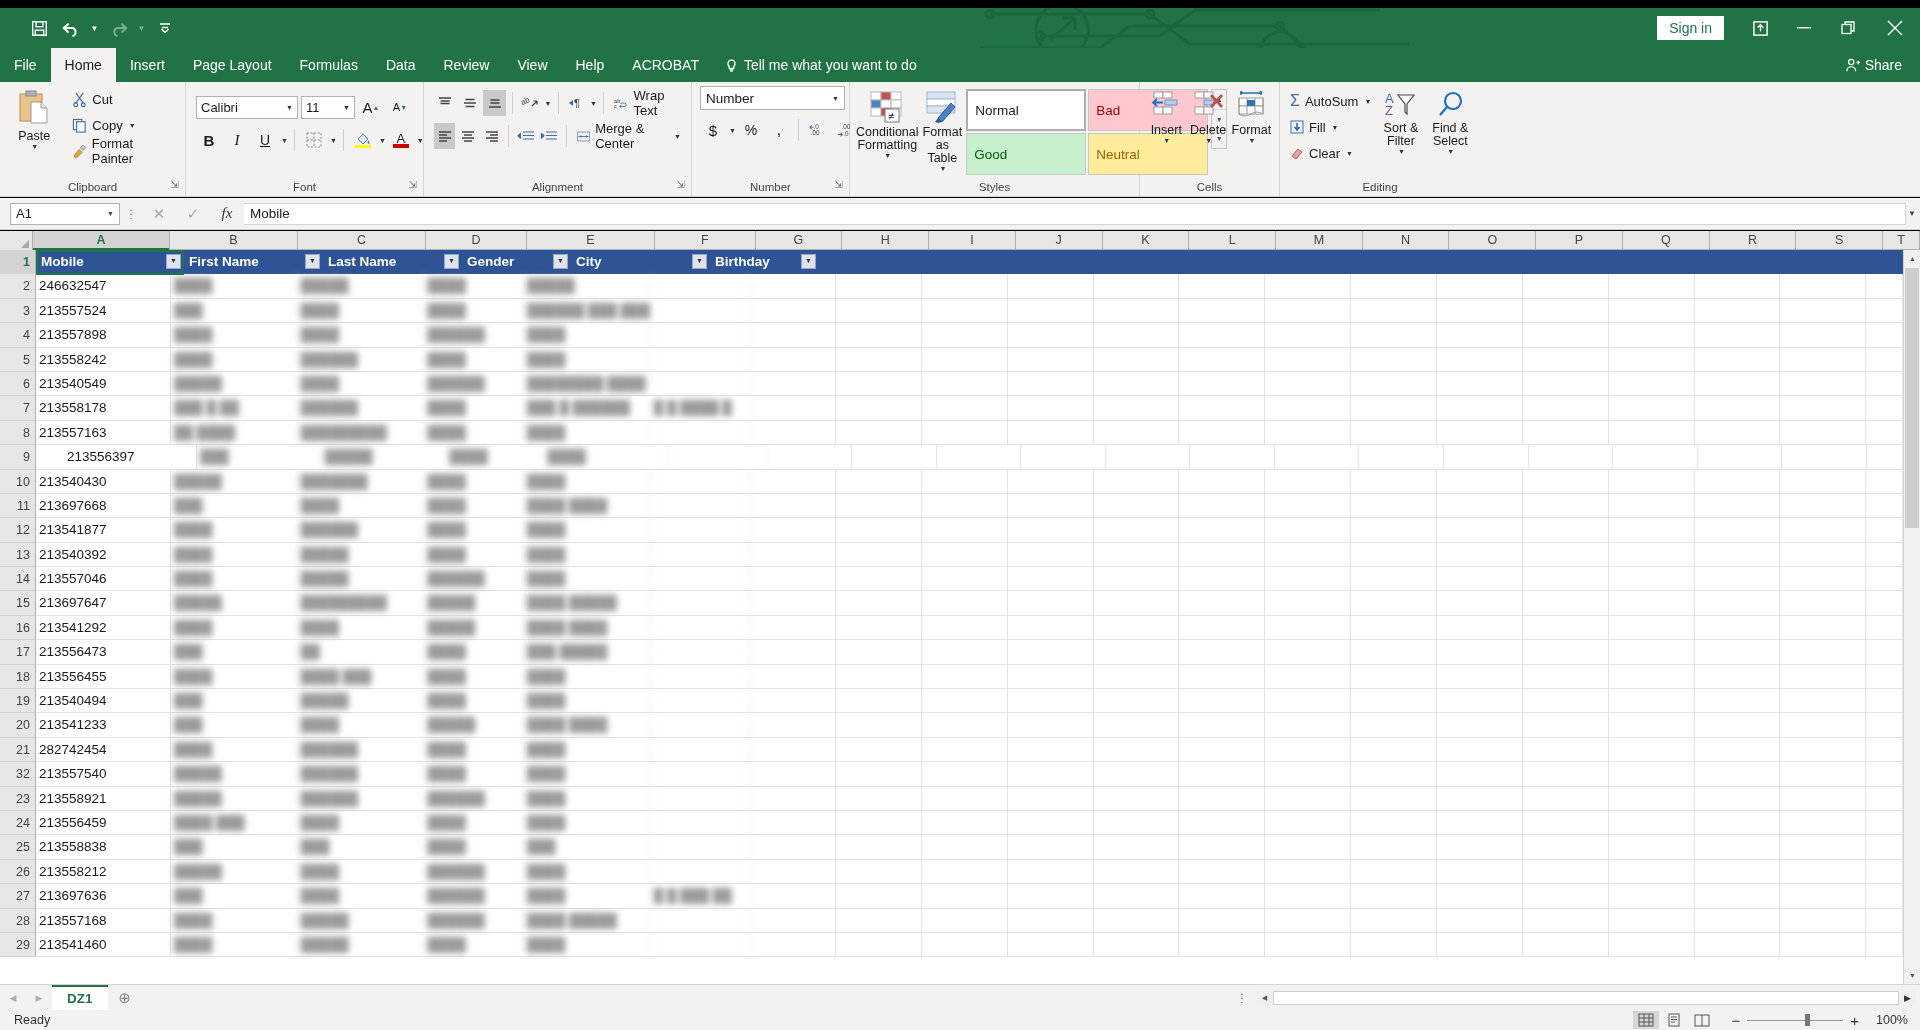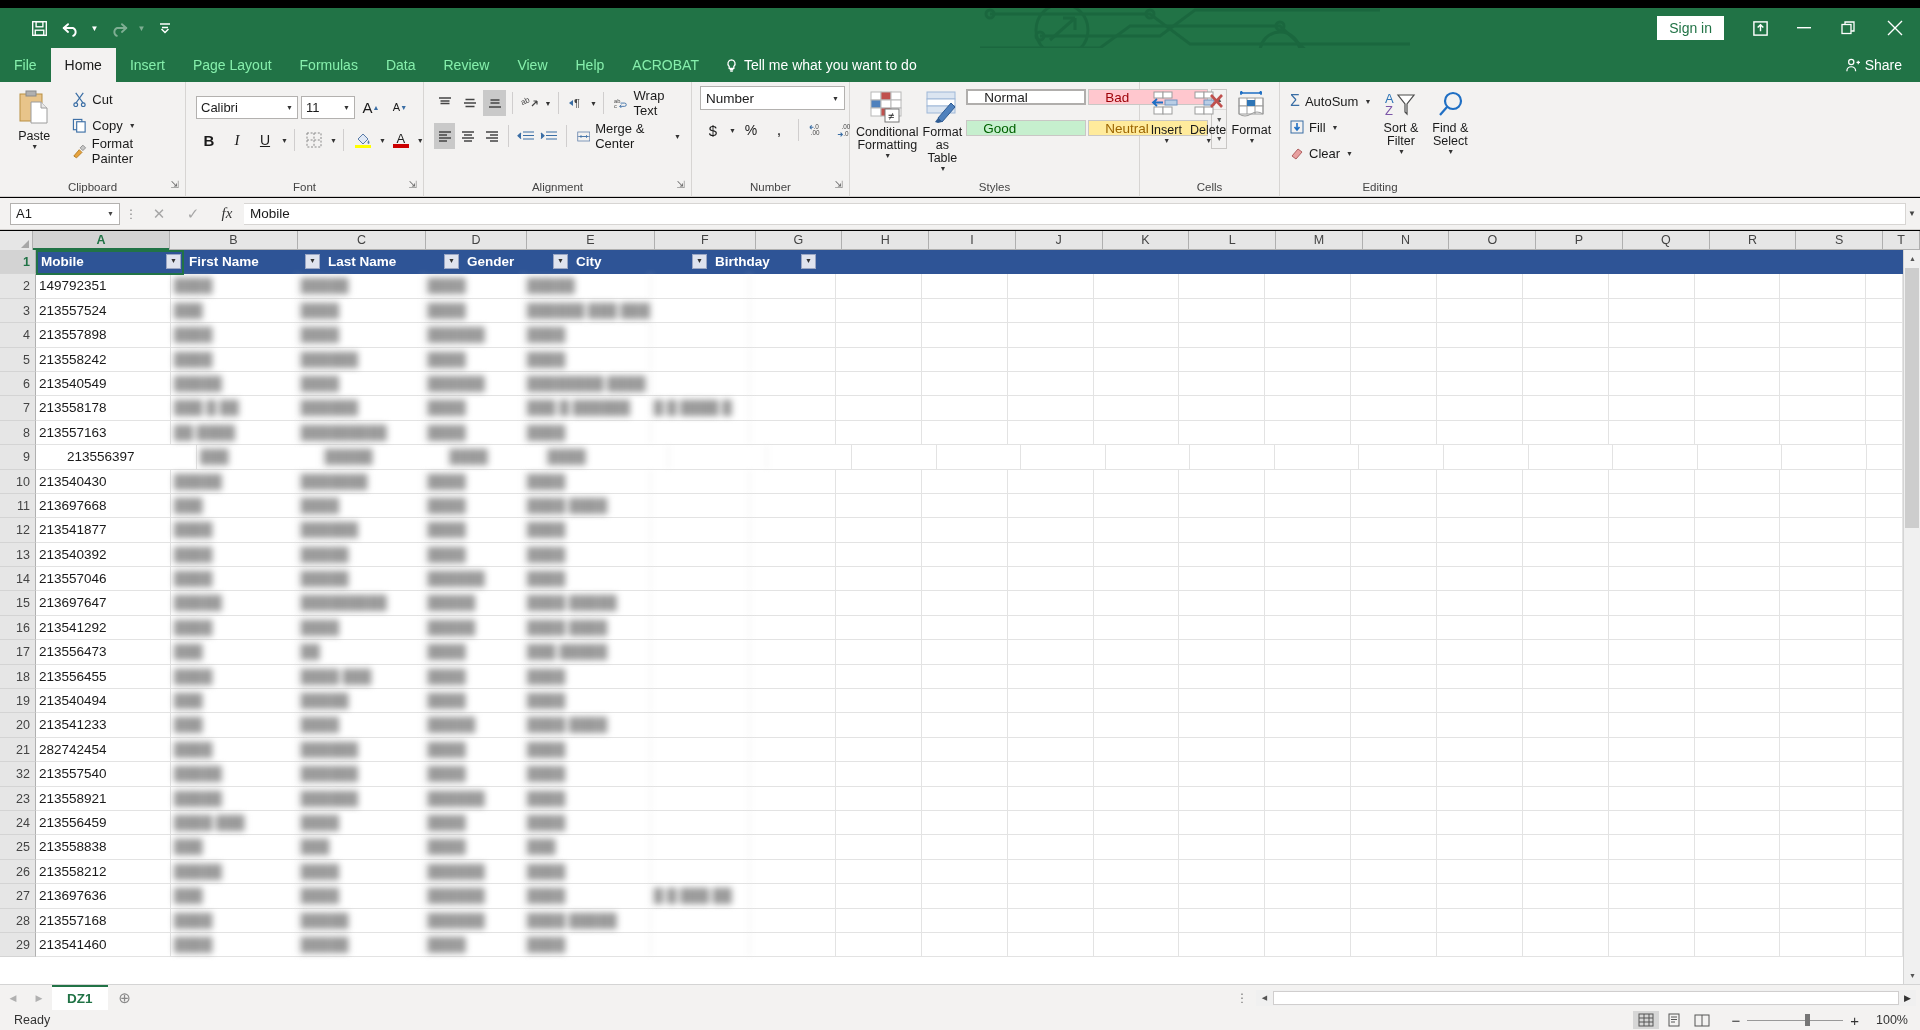--- a/index.html
+++ b/index.html
@@ -25,21 +25,21 @@
   .signin{ background:#fff; color:#217346; font-size:14px; padding:4px 12px; margin-right:14px;
            cursor:pointer; }
   .tb-icon{ width:44px; height:36px; display:flex; align-items:center; justify-content:center;
             color:#fff; cursor:pointer; }
   .tb-close{ width:50px; height:40px; display:flex; align-items:center; justify-content:center;
              color:#fff; cursor:pointer; }
 
   
   .tabrow{ position:absolute; left:0; top:48px; width:1920px; height:34px;
            background:#217346; display:flex; align-items:stretch; }
-  .tab{ padding:0 14px; display:flex; align-items:center; color:#86efac; font-size:14px;
+  .tab{ padding:0 14px; display:flex; align-items:center; color:#ffffff; font-size:14px;
         cursor:pointer; }
   .tab.active{ background:#f3f2f1; color:#1a1a1a; }
   .tellme{ display:flex; align-items:center; color:#fff; font-size:14px; margin-left:12px;
            cursor:pointer; gap:6px; }
   .share{ margin-left:auto; display:flex; align-items:center; color:#fff; font-size:14px;
           gap:5px; margin-right:18px; cursor:pointer; }
 
   
   .ribbon{ position:absolute; left:0; top:82px; width:1920px; height:115px;
            background:#f3f2f1; border-bottom:1px solid #d2d0ce; display:flex; }
@@ -63,22 +63,22 @@
   .caret{ font-size:7px; color:#333; margin-left:1px; cursor:pointer; }
   .sep{ width:1px; height:22px; background:#d0cece; margin:0 4px; }
 
   .fontname{ width:102px; height:23px; background:#fff; border:1px solid #b3b1af;
              display:flex; align-items:center; padding:0 4px; font-size:13px; cursor:pointer; }
   .fontsize{ width:54px; height:23px; background:#fff; border:1px solid #b3b1af;
              display:flex; align-items:center; padding:0 4px; font-size:13px; cursor:pointer; }
   .numfmt{ width:145px; height:24px; background:#fff; border:1px solid #b3b1af;
            display:flex; align-items:center; padding:0 5px; font-size:13.5px; cursor:pointer; }
 
-  .stylebox{ width:120px; height:16px; font-size:13.5px; display:flex; align-items:center;
-             padding-left:16px; border:1px solid #c9c7c5; cursor:pointer; }
+  .stylebox{ width:120px; height:42px; font-size:13.5px; display:flex; align-items:center;
+             padding-left:7px; border:1px solid #c9c7c5; cursor:pointer; }
   .sb-normal{ background:#fff; color:#222; border:2px solid #b0aeac; }
   .sb-bad{ background:#ffc7ce; color:#9c0006; }
   .sb-good{ background:#c6efce; color:#006100; }
   .sb-neutral{ background:#ffeb9c; color:#9c6500; }
   .stylescroll{ width:16px; height:60px; display:flex; flex-direction:column;
                 border:1px solid #c9c7c5; background:#f3f2f1; }
   .ss-b{ flex:1; display:flex; align-items:center; justify-content:center; font-size:7px;
          color:#555; cursor:pointer; border-bottom:1px solid #dcdad8; }
 
   
@@ -751,21 +751,21 @@
           <span>City</span>
           <span class="flt">▼</span>
         </div>
         <div class="hcell" style="width: 109px;">
           <span>Birthday</span>
           <span class="flt">▼</span>
         </div>
         <div style="flex: 1 1 0%; background: rgb(46, 84, 150);"></div>
       </div>
       <div class="row">
-        <div class="cell" style="width: 148px;">149792351</div>
+        <div class="cell" style="width: 148px;">246632547</div>
         <div class="cell blur" style="width: 139px;">████</div>
         <div class="cell blur" style="width: 139px;">█████</div>
         <div class="cell blur" style="width: 109px;">████</div>
         <div class="cell blur" style="width: 139px;">█████</div>
         <div class="cell blur" style="width: 109px;"></div>
         <div class="cell" style="width: 94px;"></div>
         <div class="cell" style="width: 94px;"></div>
         <div class="cell" style="width: 94px;"></div>
         <div class="cell" style="width: 94px;"></div>
         <div class="cell" style="width: 94px;"></div>

